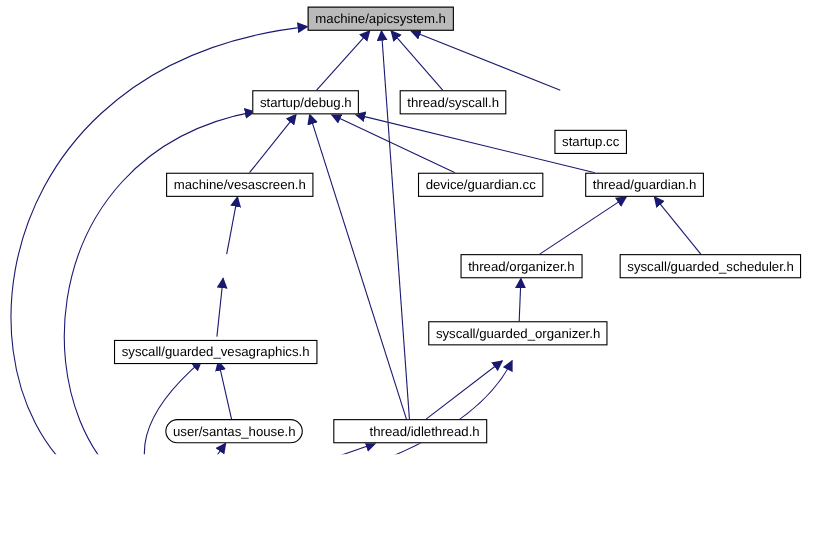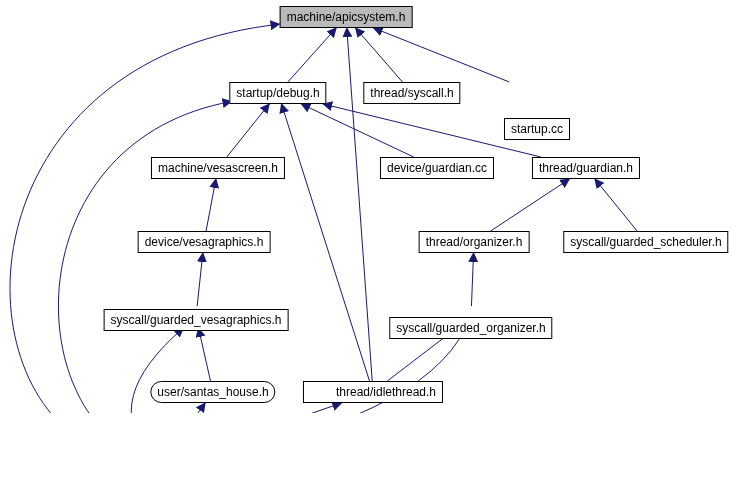--- a/index.html
+++ b/index.html
@@ -73,22 +73,21 @@
       <path d="M187.5,456.44600938967136 L341.3378378378378,403" class="edge" marker-end="url(#arrowhead)"></path>
     </svg>
   <div id="nodes">
       <div class="node highlight" style="left: 346px; top: 17px;">machine/apicsystem.h</div>
       <div class="node" style="left: 278px; top: 93px;">startup/debug.h</div>
       <div class="node" style="left: 412px; top: 93px;">thread/syscall.h</div>
       <div class="node" style="left: 537px; top: 93px; margin-top: 36px;">startup.cc</div>
       <div class="node" style="left: 218px; top: 168px;">machine/vesascreen.h</div>
       <div class="node" style="left: 437px; top: 168px;">device/guardian.cc</div>
       <div class="node" style="left: 586px; top: 168px;">thread/guardian.h</div>
-      <div class="node" style="left: 204px; top: 242px;">device/vesagraphics.h</div>
       <div class="node" style="left: 646px; top: 242px;">syscall/guarded_scheduler.h</div>
       <div class="node" style="left: 474px; top: 242px;">thread/organizer.h</div>
       <div class="node" style="left: 196px; top: 320px;">syscall/guarded_vesagraphics.h</div>
-      <div class="node" style="left: 471px; top: 328px; text-align: center;">syscall/guarded_organizer.h</div>
+      <div class="node" style="left: 471px; top: 303px; text-align: center;">syscall/guarded_organizer.h</div>
       <div class="node" style="left: 213px; top: 392px; border-radius: 11px;">user/santas_house.h</div>
       <div class="node" style="left: 373px; top: 392px; padding-left: 32px;">thread/idlethread.h</div>
       <div class="node" style="left: 160px; top: 484px;">main.cc</div>
     </div>
 </div>
 
 </body></html>

